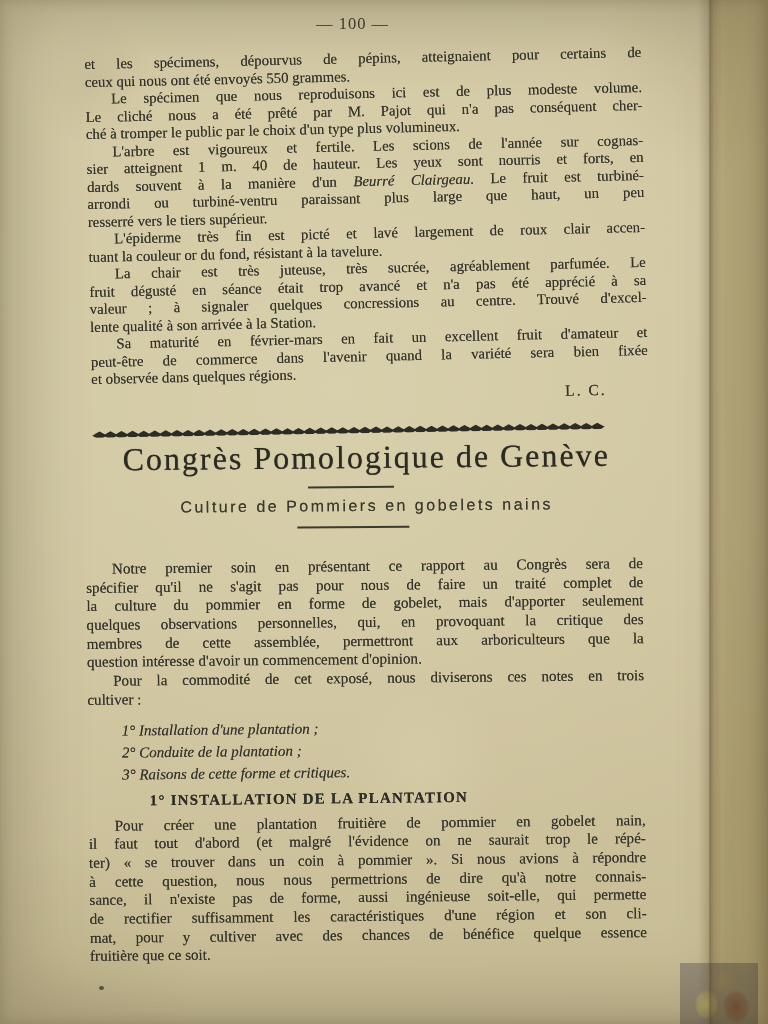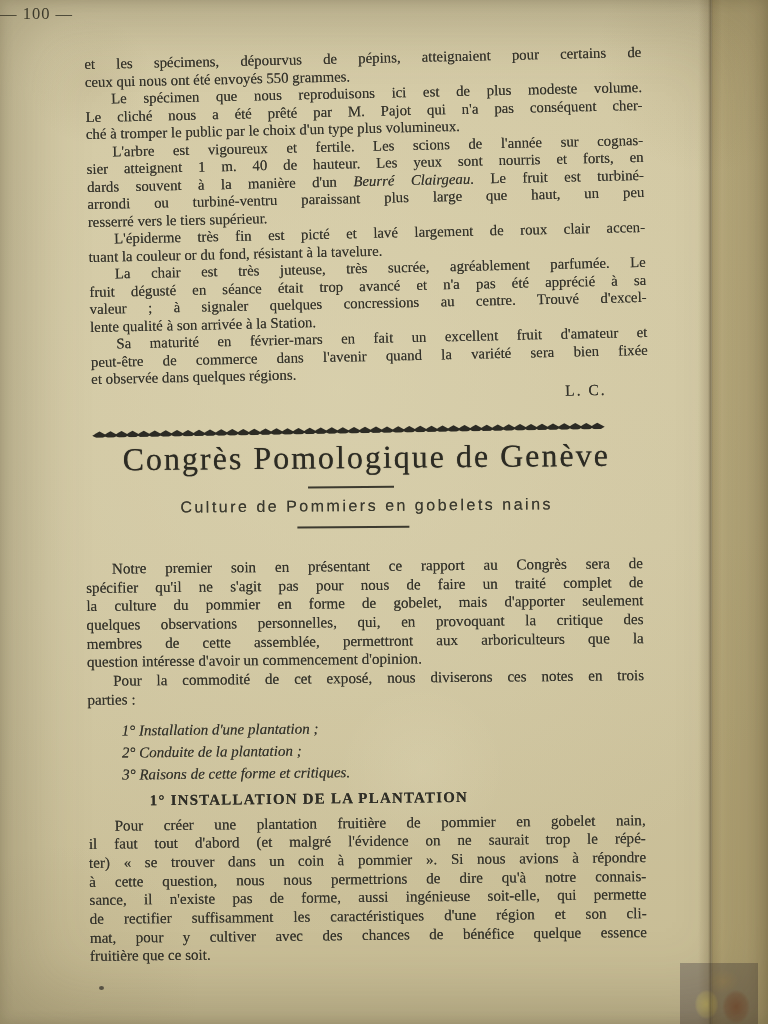--- a/index.html
+++ b/index.html
@@ -20,21 +20,21 @@
       radial-gradient(circle 120px at 55% 75%, rgba(255,250,225,.10), transparent 70%);}
   
   .right-page{position:absolute;top:0;bottom:0;left:712px;width:56px;
     background:linear-gradient(90deg,#ccbf95 0%,#c2b487 30%,#c9bb8e 62%,#baa97c 88%,#ab9a6d 100%);}
   .crease{position:absolute;top:0;bottom:0;left:698px;width:24px;
     background:linear-gradient(90deg,rgba(96,78,46,0) 0%,rgba(96,78,46,.22) 42%,rgba(58,45,22,.5) 53%,rgba(110,92,56,.22) 62%,rgba(96,78,46,0) 100%);}
   .vignette{position:absolute;inset:0;pointer-events:none;
     box-shadow:inset 0 0 70px 18px rgba(73,62,36,.30), inset 0 0 12px 2px rgba(73,62,36,.18);}
 
   
-  .pagenum{position:absolute;top:4px;left:0;width:705px;
+  .pagenum{position:absolute;top:14px;left:0;width:705px;text-align:center;
     font-size:16.5px;letter-spacing:1px;color:#3a392e;}
   .art{position:absolute;left:88px;width:557px;}
   .art1{top:50px;transform:rotate(-1.25deg);}
   .art2{top:557px;transform:rotate(-0.6deg);}
   .line{
     font-size:14.8px;line-height:17.5px;height:17.5px;white-space:nowrap;
     text-align:justify;text-align-last:justify;overflow:visible;
     text-shadow:0 0 .6px rgba(52,51,43,.75);
   }
   .art2 .line{font-size:15.1px;line-height:18.7px;height:18.7px;}
@@ -135,21 +135,21 @@
         <div>
           <div class="line indent"><span>Notre premier soin en présentant ce rapport au Congrès sera de</span></div>
           <div class="line"><span>spécifier qu'il ne s'agit pas pour nous de faire un traité complet de</span></div>
           <div class="line"><span>la culture du pommier en forme de gobelet, mais d'apporter seulement</span></div>
           <div class="line"><span>quelques observations personnelles, qui, en provoquant la critique des</span></div>
           <div class="line"><span>membres de cette assemblée, permettront aux arboriculteurs que la</span></div>
           <div class="line last"><span>question intéresse d'avoir un commencement d'opinion.</span></div>
         </div>
         <div>
           <div class="line indent"><span>Pour la commodité de cet exposé, nous diviserons ces notes en trois</span></div>
-          <div class="line last"><span>parties :</span></div>
+          <div class="line last"><span>cultiver :</span></div>
         </div>
       </div>
     <div class="list-block">
         <div class="list-line">1° Installation d'une plantation ;</div>
         <div class="list-line">2° Conduite de la plantation ;</div>
         <div class="list-line">3° Raisons de cette forme et critiques.</div>
       </div>
     <div class="section-heading">1° INSTALLATION DE LA PLANTATION</div>
     <div class="body-after">
         <div>

